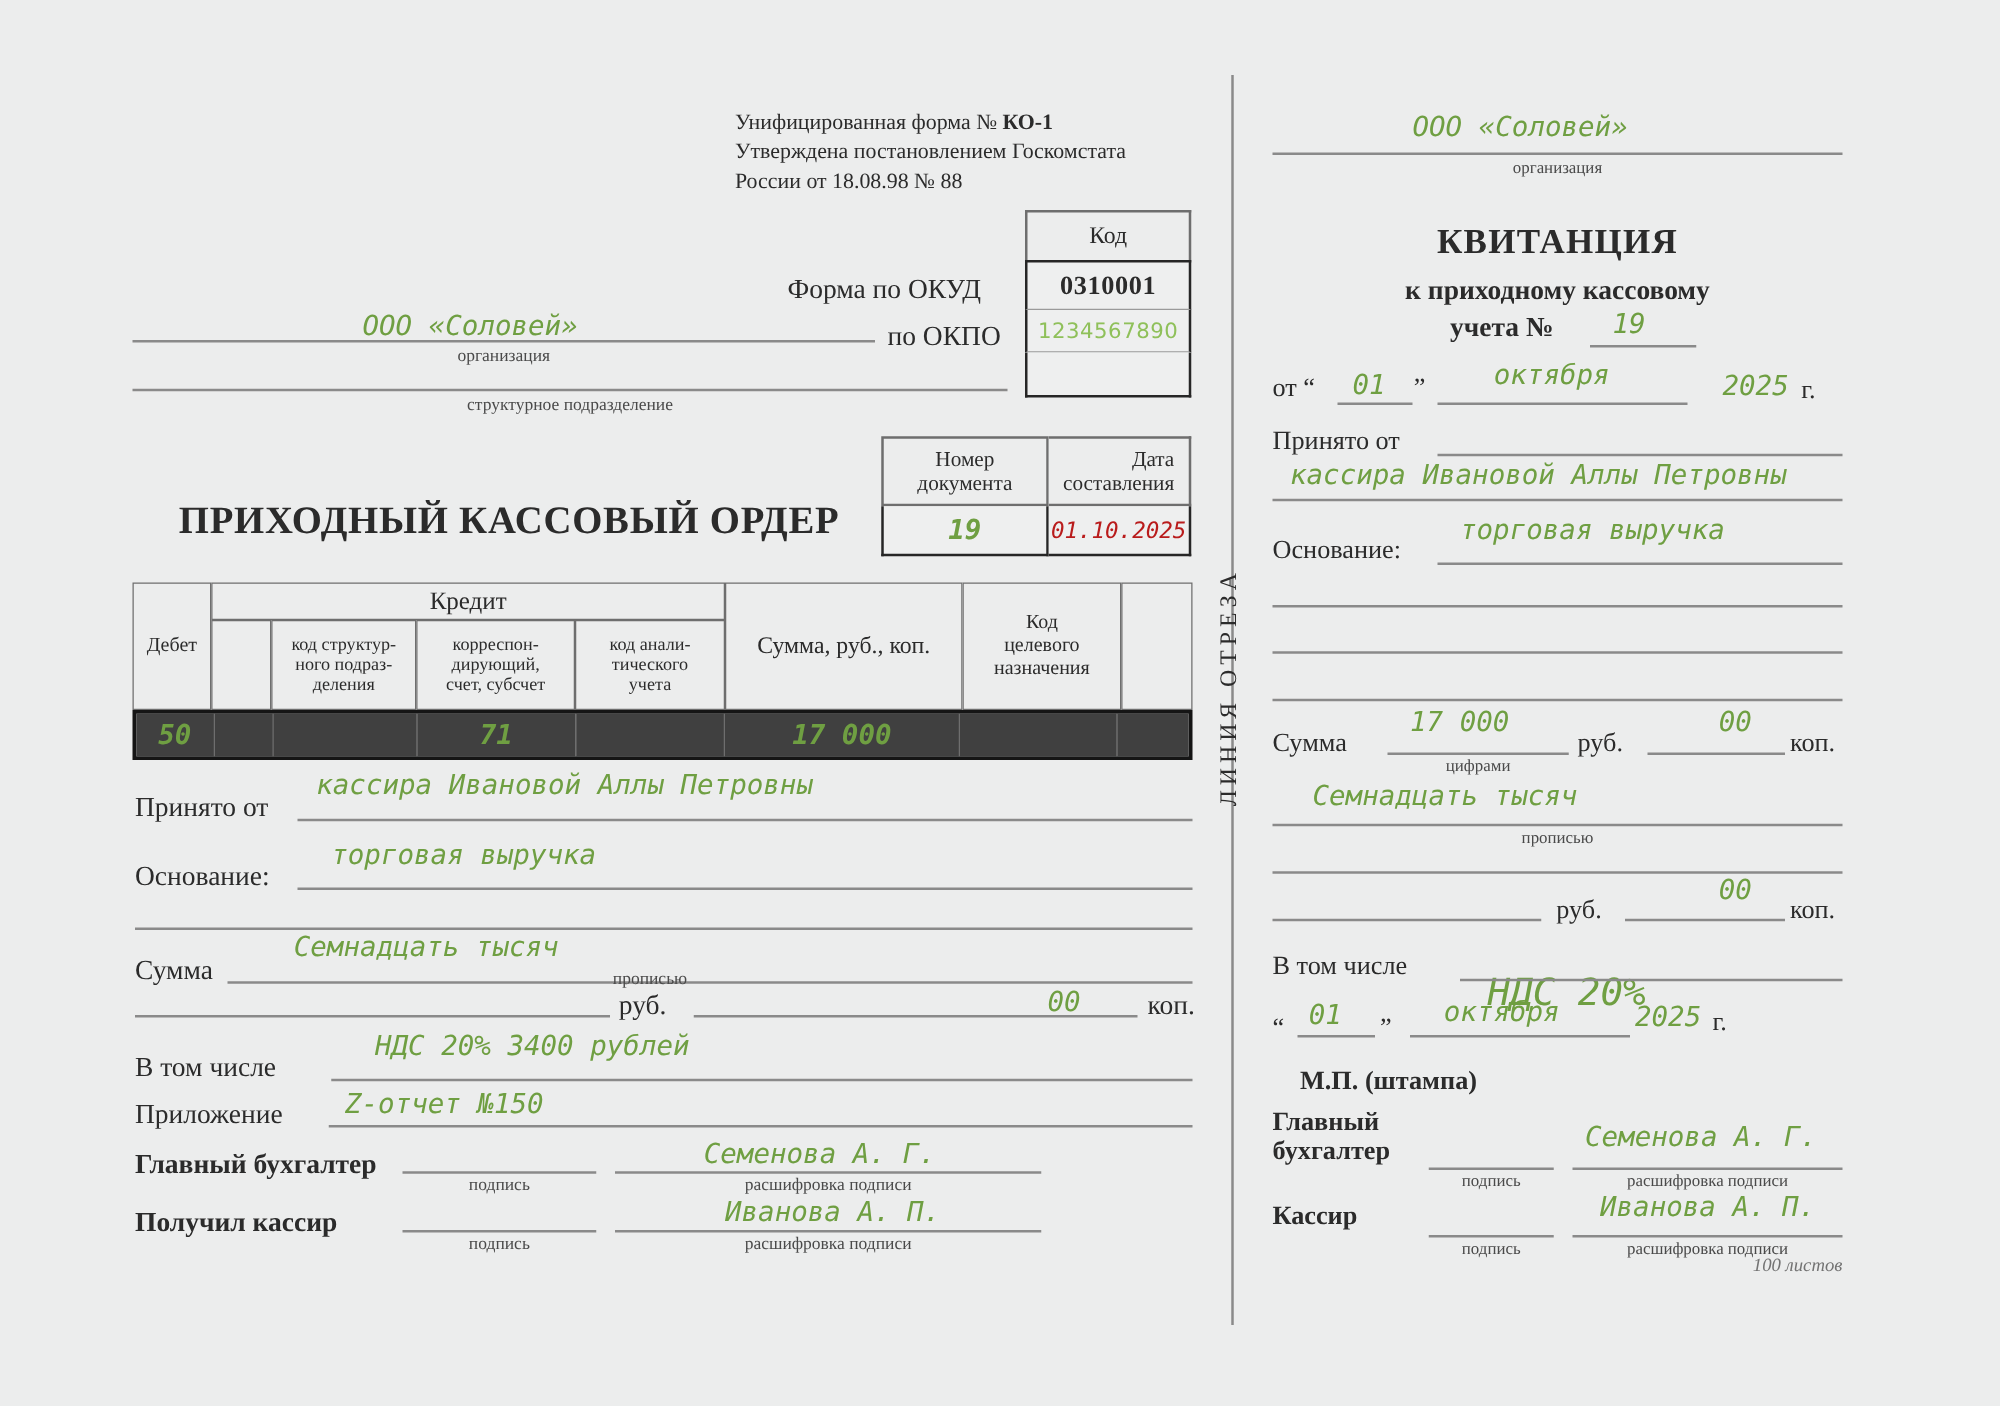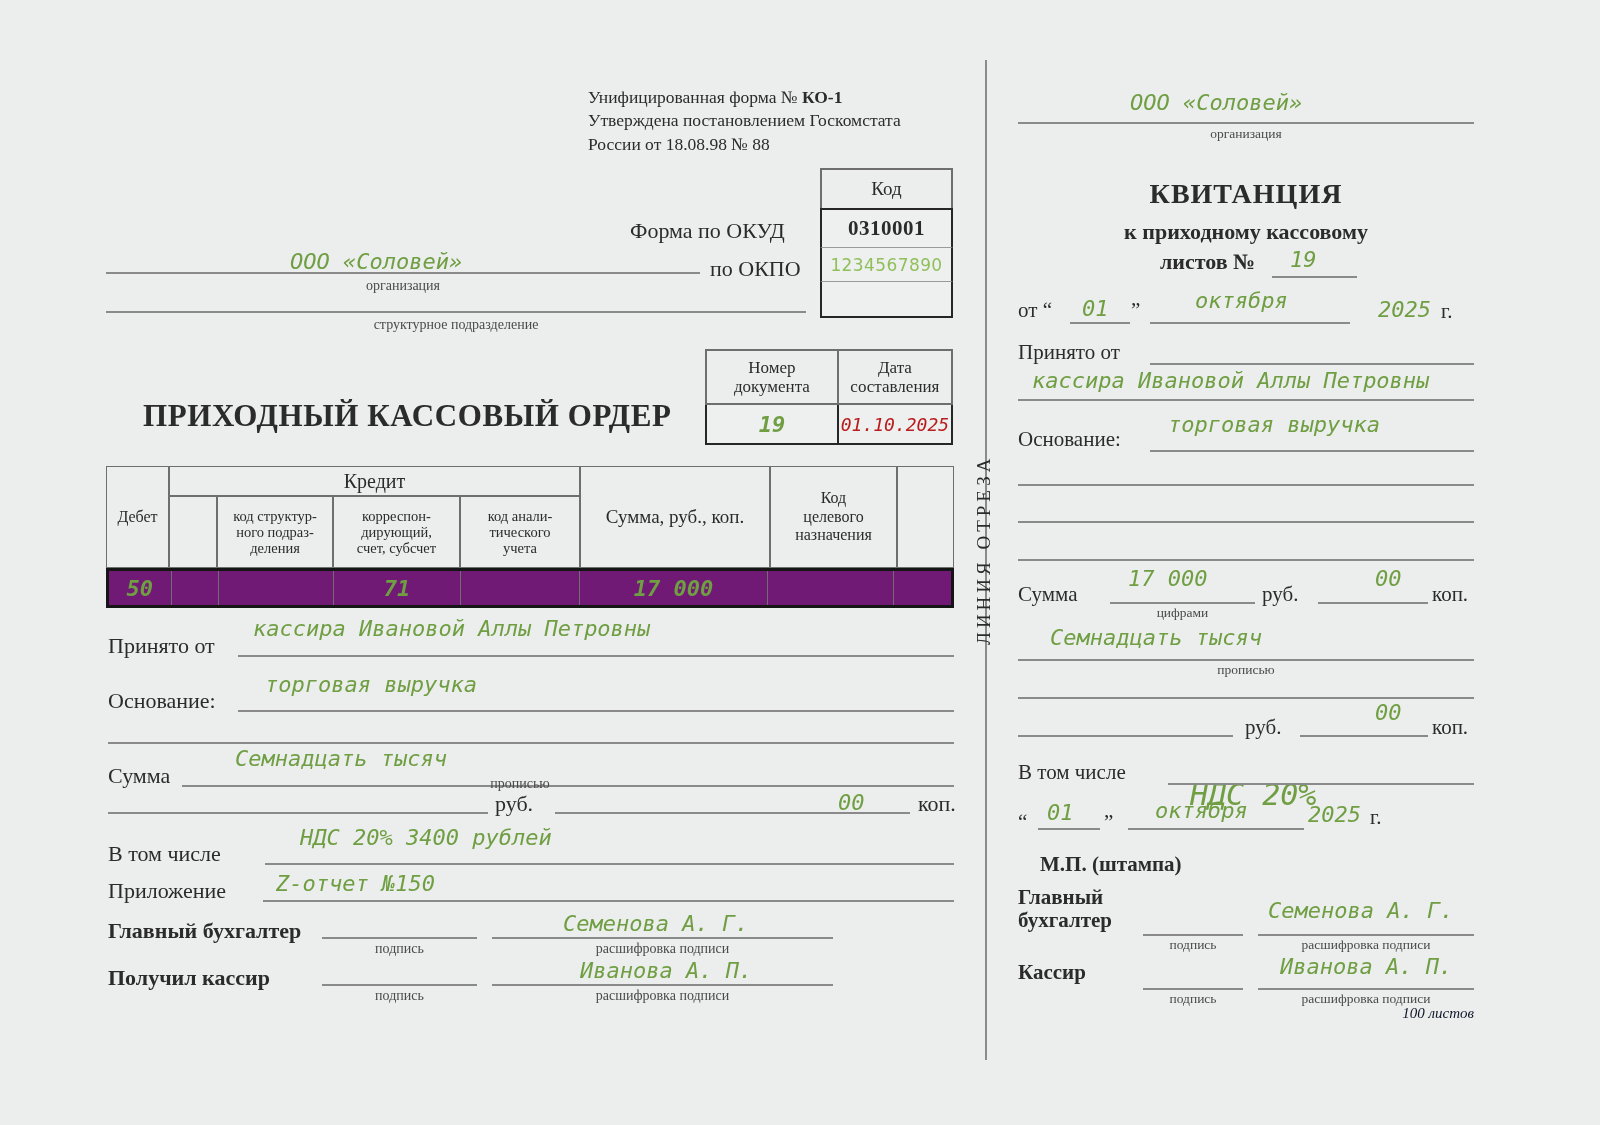--- a/index.html
+++ b/index.html
@@ -65,21 +65,21 @@
   .orgline{position:absolute;left:106px;top:272px;width:594px;border-bottom:2px solid #8a8a8a;}
   .orgval{position:absolute;left:290px;top:249px;font-size:22px;}
   .orgcap{position:absolute;left:106px;top:278px;width:594px;}
   .subline{position:absolute;left:106px;top:311px;width:700px;border-bottom:2px solid #8a8a8a;}
   .subcap{position:absolute;left:106px;top:317px;width:700px;}
 
   
   .docbox{position:absolute;left:705px;top:349px;width:248px;}
   .docbox .row{display:flex;}
   .docbox .c1{width:133px;}
-  .docbox .c2{width:115px;}
+  .docbox .c2{width:115px;text-align:right;}
   .dh{
     height:52px;border:2px solid #6e6e6e;
     display:flex;align-items:center;justify-content:center;
     text-align:center;font-size:17px;line-height:1.12;background:#eceded;
   }
   .dh.c2{border-left:none;}
   .dv{
     height:38px;border:2px solid #262626;border-top:none;
     display:flex;align-items:center;justify-content:center;background:#eeefef;
   }
@@ -105,21 +105,21 @@
   .w-k4{width:120px;}
   .w-sum{width:190px;}
   .w-kod{width:127px;}
   .w-end{width:57px;}
   .credit-top{height:30px;font-size:20px;}
   .subhdr{height:72px;font-size:14.5px;line-height:1.12;padding:0 2px;}
   .tallcell{height:102px;}
   .datarow{display:flex;border:3px solid #151515;box-sizing:border-box;}
   .datarow .dcell{
     border-right:1px solid #6e6e6e;box-sizing:border-box;height:34px;
-    display:flex;align-items:center;justify-content:center;background:#701a75;
+    display:flex;align-items:center;justify-content:center;background:#404040;
   }
   .datarow .dcell:last-child{border-right:none;}
 
   
   .frow{position:absolute;font-size:22px;}
   .fline{position:absolute;border-bottom:2px solid #8a8a8a;}
 
   
   .sigcap{position:absolute;font-size:14px;color:#4a4a4a;text-align:center;}
 
@@ -288,21 +288,21 @@
 
   <div id="right">
 
     <div class="fill" style="position:absolute;left:130px;top:90px;font-size:22px;">ООО  «Соловей»</div>
     <div class="rline" style="left:18px;top:122px;width:456px;"></div>
     <div class="rcap" style="left:18px;top:126px;width:456px;">организация</div>
 
     <div class="rtitle" style="left:18px;top:178px;width:456px;font-size:28px;letter-spacing:1px;">КВИТАНЦИЯ</div>
     <div class="rtitle" style="left:18px;top:219px;width:456px;font-size:22px;">к приходному кассовому</div>
 
-    <div style="position:absolute;left:160px;top:249px;font-size:22px;font-weight:bold;">листов №</div>
+    <div style="position:absolute;left:160px;top:249px;font-size:22px;font-weight:bold;">учета №</div>
     <div class="fill" style="position:absolute;left:290px;top:247px;font-size:22px;">19</div>
     <div class="rline" style="left:272px;top:276px;width:85px;"></div>
 
     <div class="rlbl" style="left:18px;top:298px;">от  “</div>
     <div class="fill" style="position:absolute;left:82px;top:296px;font-size:22px;">01</div>
     <div class="rline" style="left:70px;top:322px;width:60px;"></div>
     <div class="rlbl" style="left:131px;top:298px;">”</div>
     <div class="fill" style="position:absolute;left:195px;top:288px;font-size:22px;">октября</div>
     <div class="rline" style="left:150px;top:322px;width:200px;"></div>
     <div class="fill" style="position:absolute;left:378px;top:297px;font-size:22px;">2025</div>
@@ -367,16 +367,16 @@
     <div class="rline" style="left:258px;top:934px;width:216px;"></div>
     <div class="rcap" style="left:258px;top:937px;width:216px;">расшифровка подписи</div>
 
     <div style="position:absolute;left:18px;top:960px;font-size:21px;font-weight:bold;">Кассир</div>
     <div class="rline" style="left:143px;top:988px;width:100px;"></div>
     <div class="rcap" style="left:143px;top:991px;width:100px;">подпись</div>
     <div class="fill" style="position:absolute;left:280px;top:954px;font-size:22px;">Иванова  А.  П.</div>
     <div class="rline" style="left:258px;top:988px;width:216px;"></div>
     <div class="rcap" style="left:258px;top:991px;width:216px;">расшифровка подписи</div>
 
-    <div style="position:absolute;left:330px;top:1005px;width:144px;text-align:right;font-size:15px;font-style:italic;color:#0f172a;">100 листов</div>
+    <div style="position:absolute;left:330px;top:1005px;width:144px;text-align:right;font-size:15px;font-style:italic;color:#737373;">100 листов</div>
   </div>
 
 </div>
 
 </body></html>

